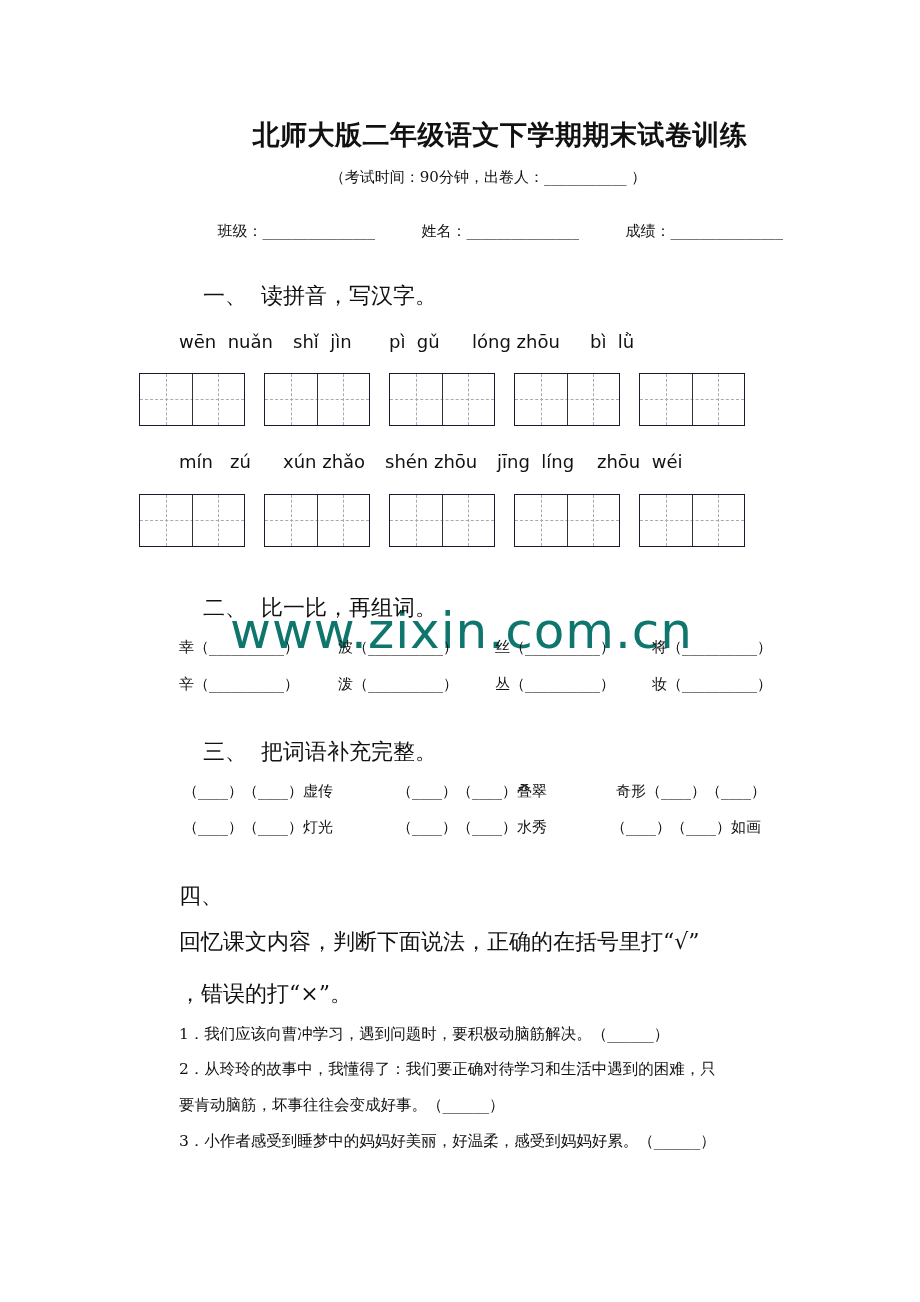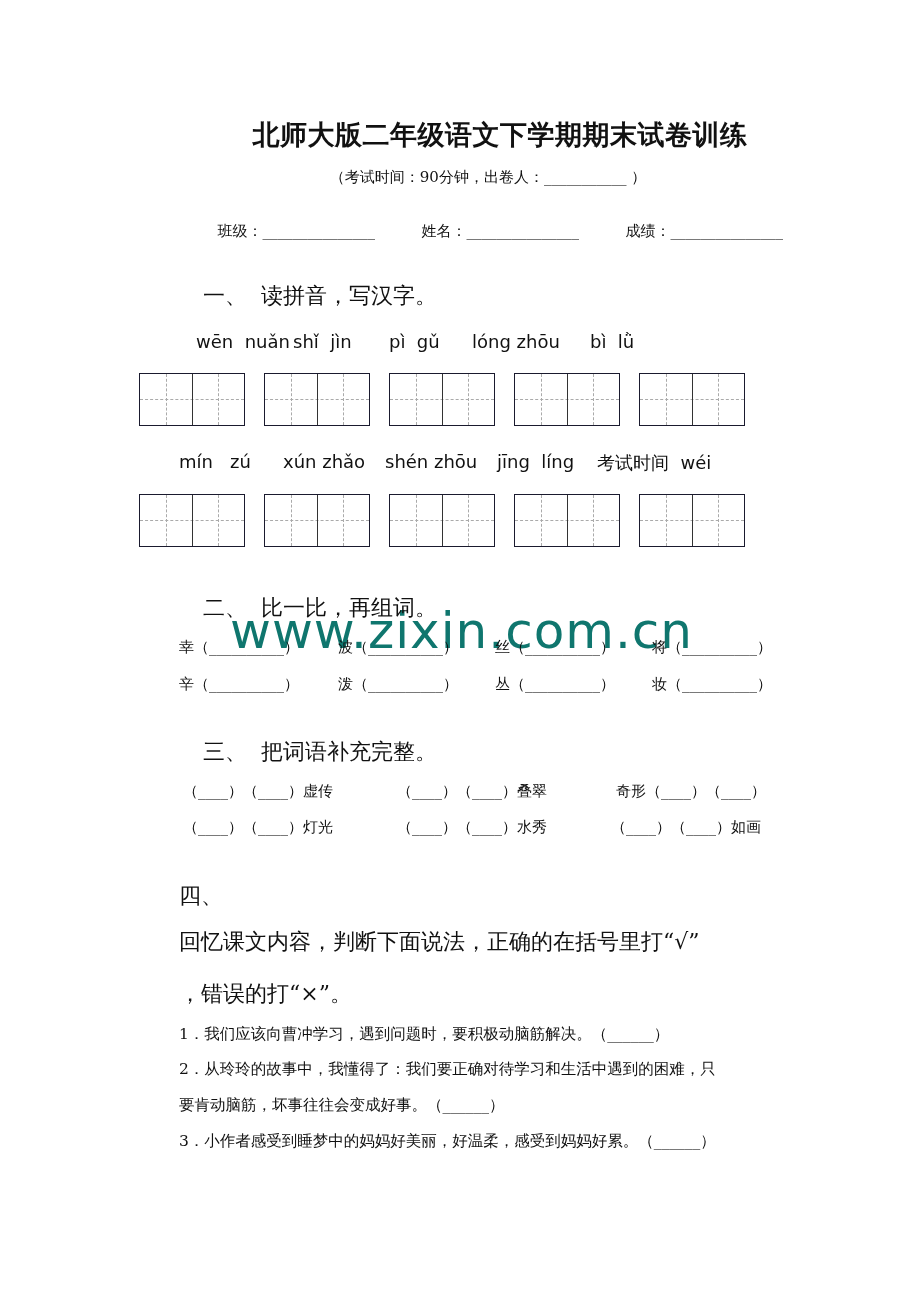--- a/index.html
+++ b/index.html
@@ -38,21 +38,21 @@
 </div>
 <div class="abs info fg" style="left:372px">
   <span>姓名：</span><span>_______________</span>
 </div>
 <div class="abs info fg" style="left:576px">
   <span>成绩：</span><span>_______________</span>
 </div>
 
 <div class="abs h fg" style="left:139px; top:281px">一、  读拼音，写汉字。</div>
 
-<div class="abs pinyin fg" style="left:156px; top:331px">wēn  nuǎn</div>
+<div class="abs pinyin fg" style="left:139px; top:331px">wēn  nuǎn</div>
 <div class="abs pinyin fg" style="left:253px; top:331px">shǐ  jìn</div>
 <div class="abs pinyin fg" style="left:349px; top:331px">pì  gǔ</div>
 <div class="abs pinyin fg" style="left:432px; top:331px">lóng zhōu</div>
 <div class="abs pinyin fg" style="left:550px; top:331px">bì  lǜ</div>
 
 <div class="tzg fg" style="left:139px; top:373px">
     <div class="dv" style="left:26px"></div>
     <div class="dv" style="left:78px"></div>
     <div class="dh"></div>
     <div class="mid"></div>
@@ -79,21 +79,21 @@
     <div class="dv" style="left:26px"></div>
     <div class="dv" style="left:78px"></div>
     <div class="dh"></div>
     <div class="mid"></div>
   </div>
 
 <div class="abs pinyin fg" style="left:139px; top:451px">mín   zú</div>
 <div class="abs pinyin fg" style="left:243px; top:451px">xún zhǎo</div>
 <div class="abs pinyin fg" style="left:345px; top:451px">shén zhōu</div>
 <div class="abs pinyin fg" style="left:457px; top:451px">jīng  líng</div>
-<div class="abs pinyin fg" style="left:557px; top:451px">考试时间  wéi</div>
+<div class="abs pinyin fg" style="left:557px; top:451px">zhōu  wéi</div>
 
 <div class="tzg fg" style="left:139px; top:494px">
     <div class="dv" style="left:26px"></div>
     <div class="dv" style="left:78px"></div>
     <div class="dh"></div>
     <div class="mid"></div>
   </div>
 <div class="tzg fg" style="left:264px; top:494px">
     <div class="dv" style="left:26px"></div>
     <div class="dv" style="left:78px"></div>

